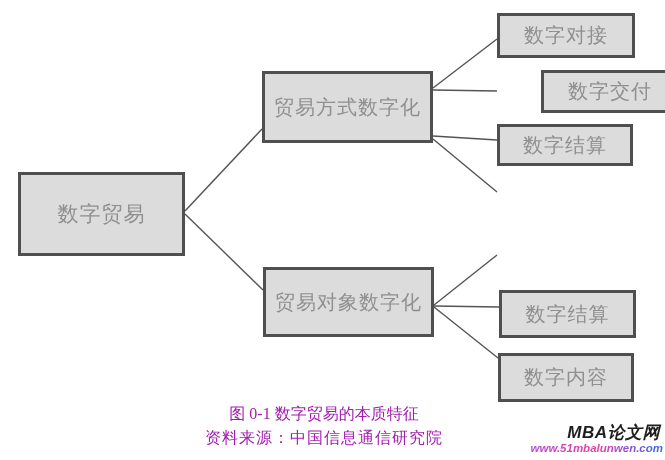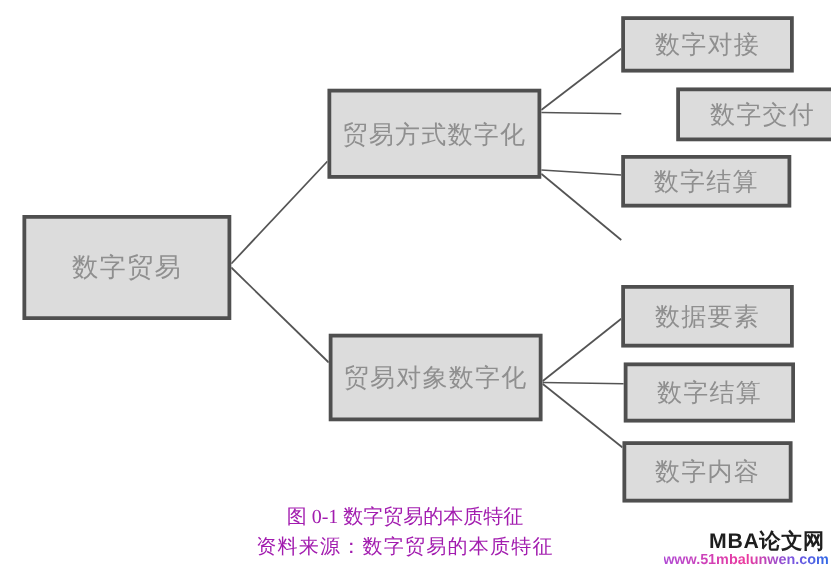--- a/index.html
+++ b/index.html
@@ -54,20 +54,21 @@
     font-size: 16px;
     line-height: 24px;
     color: #a21caf;
   }
   .caption .source-line { letter-spacing: 1px; }
   .watermark {
     position: absolute;
     right: 2px;
     top: 424px;
     text-align: right;
+    font-style: italic;
     line-height: 1;
   }
   .wm-name {
     font-size: 17px;
     font-weight: bold;
     color: #1e1e1e;
     letter-spacing: 0.5px;
     padding-right: 3px;
   }
   .wm-url {
@@ -103,29 +104,28 @@
 
   <div class="node n-b1">贸易对象数字化</div>
 
   <div class="node n-c00">数字对接</div>
 
   <div class="node n-c01">数字交付</div>
 
   <div class="node n-c02">数字结算</div>
 
 
-  <div class="node n-c10">数据要素</div>
 
   <div class="node n-c11">数字结算</div>
 
   <div class="node n-c12">数字内容</div>
 
   <div class="caption">
     <div class="figure-line">图 0-1 数字贸易的本质特征</div>
-    <div class="source-line">资料来源：数字贸易的本质特征</div>
+    <div class="source-line">资料来源：中国信息通信研究院</div>
   </div>
 
   <div class="watermark">
     <div class="wm-name">MBA论文网</div>
     <div class="wm-url">www.51mbalunwen.com</div>
   </div>
 
 </div>
 
 </body></html>

